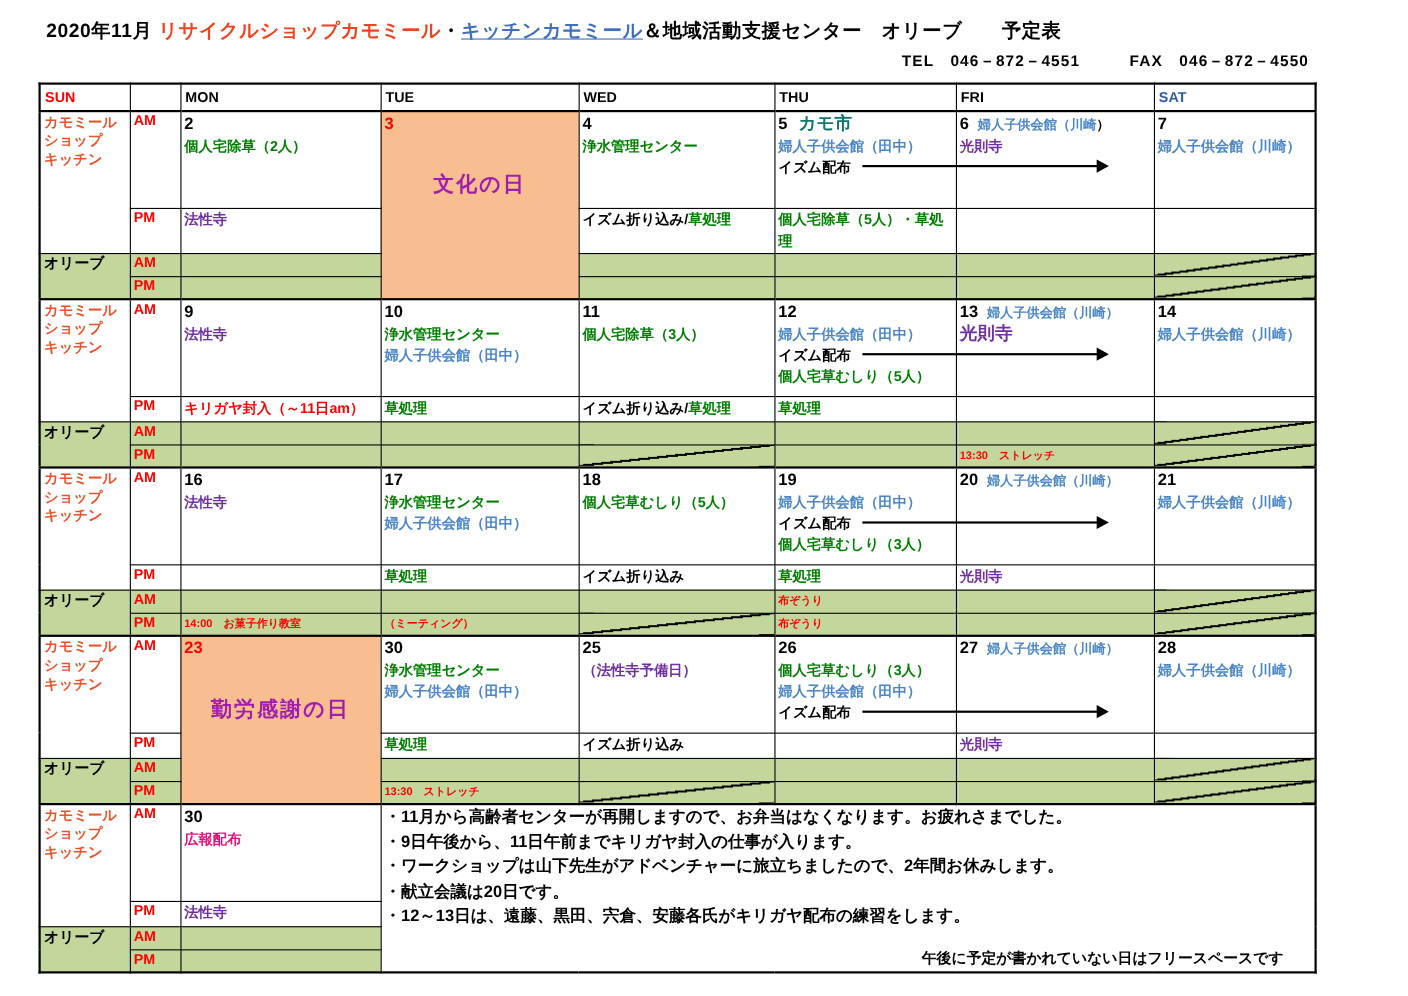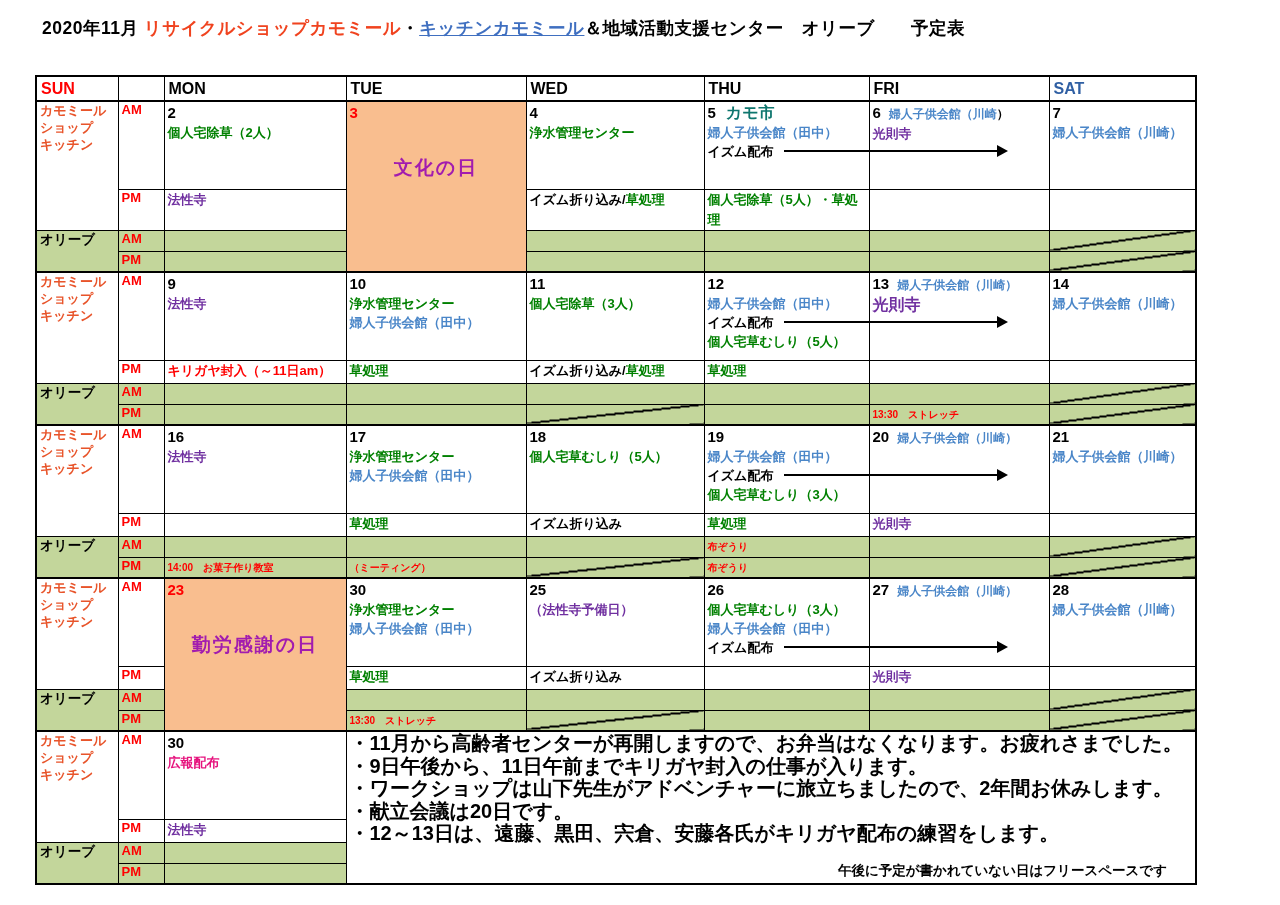--- a/index.html
+++ b/index.html
@@ -10,21 +10,21 @@
   .title .seg-black{color:#000;}
   .title .seg-shop1{color:#f0431f;}
   .title .seg-shop2{color:#3f6fc0;text-decoration:underline;}
 
   .contact{position:absolute;top:47px;right:90px;font-size:14px;letter-spacing:1px;}
 
   table.cal{position:absolute;left:35px;top:75px;width:1160px;border-collapse:collapse;table-layout:fixed;border:2px solid #000;}
   table.cal td{border:1px solid #000;padding:0 3px;vertical-align:top;overflow:visible;}
 
   tr.hdr{height:25px;}
-  tr.hdr td{font-size:16px;vertical-align:middle;border-bottom:2px solid #000;padding-left:4px;}
+  tr.hdr td{font-size:13px;vertical-align:middle;border-bottom:2px solid #000;padding-left:4px;}
   .h-sun{color:#ff0000;}
   .h-sat{color:#2f5fa3;}
 
   tr.r-am{height:88px;}
   tr.r-pm{height:23px;}
   tr.r-oam{height:21px;margin-top:16px;}
   tr.r-opm{height:21px;}
   tr.wk > td{border-top:2px solid #000;margin-left:16px;}
 
   td.lab{color:#e8542a;font-size:13px;vertical-align:middle;line-height:17px;padding-left:4px;}
@@ -52,34 +52,35 @@
   .big-temple{font-size:16px;}
 
   td.hol{background:#f9be8f;}
   td.hol .num{color:#ff0000;font-size:15px;}
   .holname{font-size:19px;text-align:center;margin-top:32px;color:#a21caf;letter-spacing:2px;}
 
   .rel{position:relative;}
   .arrow{position:absolute;left:76px;top:8px;width:222px;height:2px;background:#000;z-index:6;}
   .arrow::after{content:"";position:absolute;right:-2px;top:-5px;width:0;height:0;border-left:11px solid #000;border-top:6px solid transparent;border-bottom:6px solid transparent;}
 
-  td.notes{font-size:20px;line-height:22.5px;padding:2px 6px;vertical-align:top;border-radius:26px;}
+  td.notes{font-size:15px;line-height:22.5px;padding:2px 6px;vertical-align:top;border-radius:26px;}
 
   .footer{position:absolute;top:862px;left:35px;width:1132px;text-align:right;font-size:13.5px;}
 </style>
 </head>
 <body>
 
 <div class="page">
 
   <div class="title">
     <span class="seg-black">2020年11月</span>
     <span class="seg-shop1">リサイクルショップカモミール</span><span class="seg-black">・</span><span class="seg-shop2">キッチンカモミール</span><span class="seg-black">＆地域活動支援センター　オリーブ　　予定表</span>
   </div>
 
+  <div class="contact">TEL　046－872－4551　　　FAX　046－872－4550</div>
 
   <table class="cal">
     <colgroup>
       <col style="width:82px">
         <col style="width:46px">
         <col style="width:182px">
         <col style="width:180px">
       <col style="width:178px">
         <col style="width:165px">
         <col style="width:180px">

